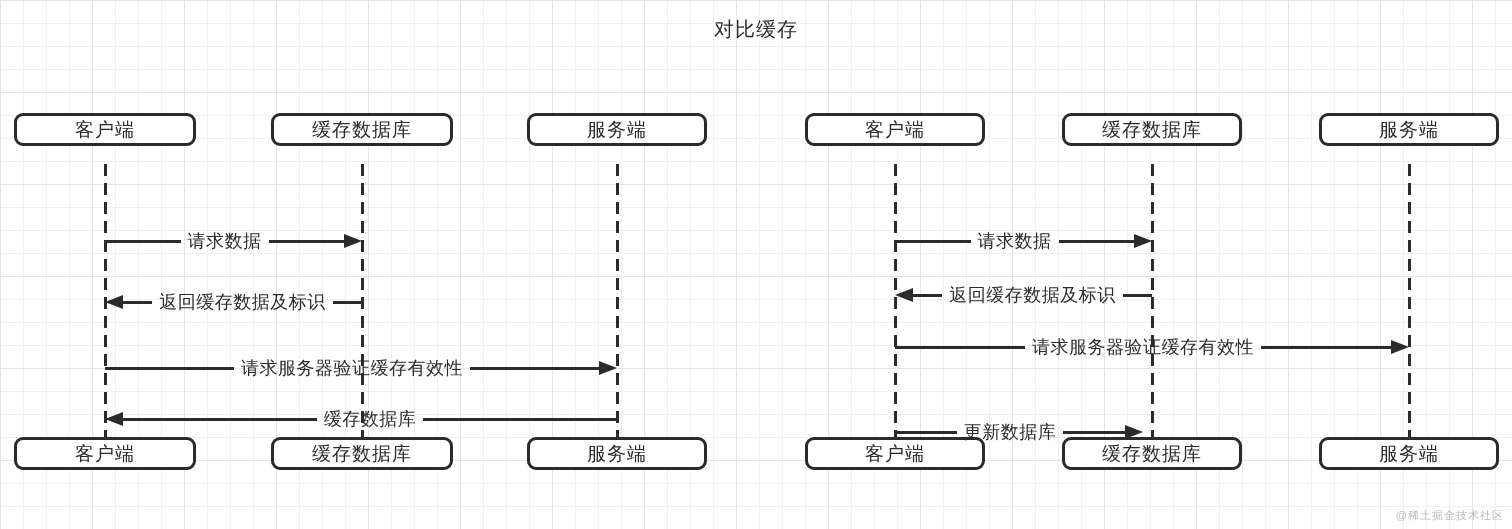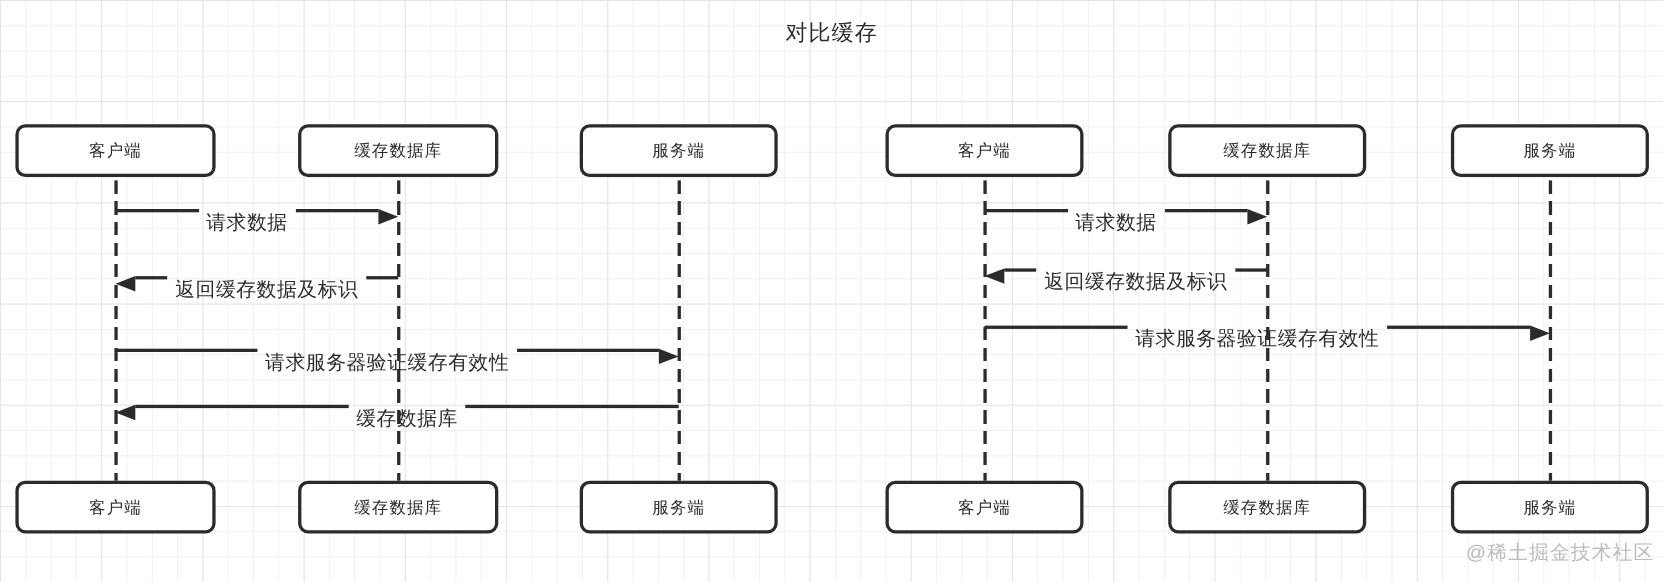--- a/index.html
+++ b/index.html
@@ -29,42 +29,43 @@
     text-decoration:underline;
   }
   .title{
     position:absolute;top:16px;left:0;right:0;
     text-align:center;
     font-size:20px;
     letter-spacing:1px;
   }
   .pbox{
     position:absolute;
-    height:48px;
+    height:33px;
     border:3px solid var(--stroke,#2b2b2b);
     border-radius:9px;
     background:#fff;
-    display:flex;align-items:center;justify-content:center;
-    font-size:15px;
+    display:flex;align-items:flex-end;justify-content:center;
+    font-size:19px;
     letter-spacing:1px;
     z-index:2;
   }
   .lifeline{
     position:absolute;
     top:164px;height:273px;width:3px;
     background:repeating-linear-gradient(to bottom,
       var(--stroke,#2b2b2b) 0px, var(--stroke,#2b2b2b) 12px,
       transparent 12px, transparent 19px);
     z-index:1;
   }
   .msg{
     position:absolute;
     height:24px;
-    display:flex;
+    display:flex;align-items:center;
     z-index:3;
+    margin-top:39px;
   }
   .seg{flex:1 1 auto;height:3px;background:var(--stroke,#2b2b2b);}
   .mlabel{
     flex:0 0 auto;
     padding:0 7px;
     font-size:18px;
     line-height:24px;
     white-space:nowrap;
     letter-spacing:0.5px;
   }
@@ -75,22 +76,22 @@
     border-left:18px solid var(--stroke,#2b2b2b);
   }
   .head-l{
     flex:0 0 auto;width:0;height:0;
     border-top:7px solid transparent;
     border-bottom:7px solid transparent;
     border-right:18px solid var(--stroke,#2b2b2b);
   }
   .watermark{
     position:absolute;
-    top:490px;right:8px;
-    font-size:18px;
+    top:508px;right:8px;
+    font-size:11px;
     color:var(--watermark-text,#bcbcbc);
     letter-spacing:1px;
   }
 </style>
 </head>
 <body>
 
 <div class="canvas">
 
   <div class="title">对比缓存</div>
@@ -186,16 +187,22 @@
   </div>
 
   <div class="msg" style="left:895px;top:296px;width:514px">
     <div class="seg"></div>
     <div class="mlabel">请求服务器验证缓存有效性</div>
     <div class="seg"></div>
     <div class="head-r"></div>
   </div>
 
 
+  <div class="msg" style="left:895px;top:381px;width:248px">
+    <div class="seg"></div>
+    <div class="mlabel">更新数据库</div>
+    <div class="seg"></div>
+    <div class="head-r"></div>
+  </div>
 
   <div class="watermark">@稀土掘金技术社区</div>
 
 </div>
 
 </body></html>

